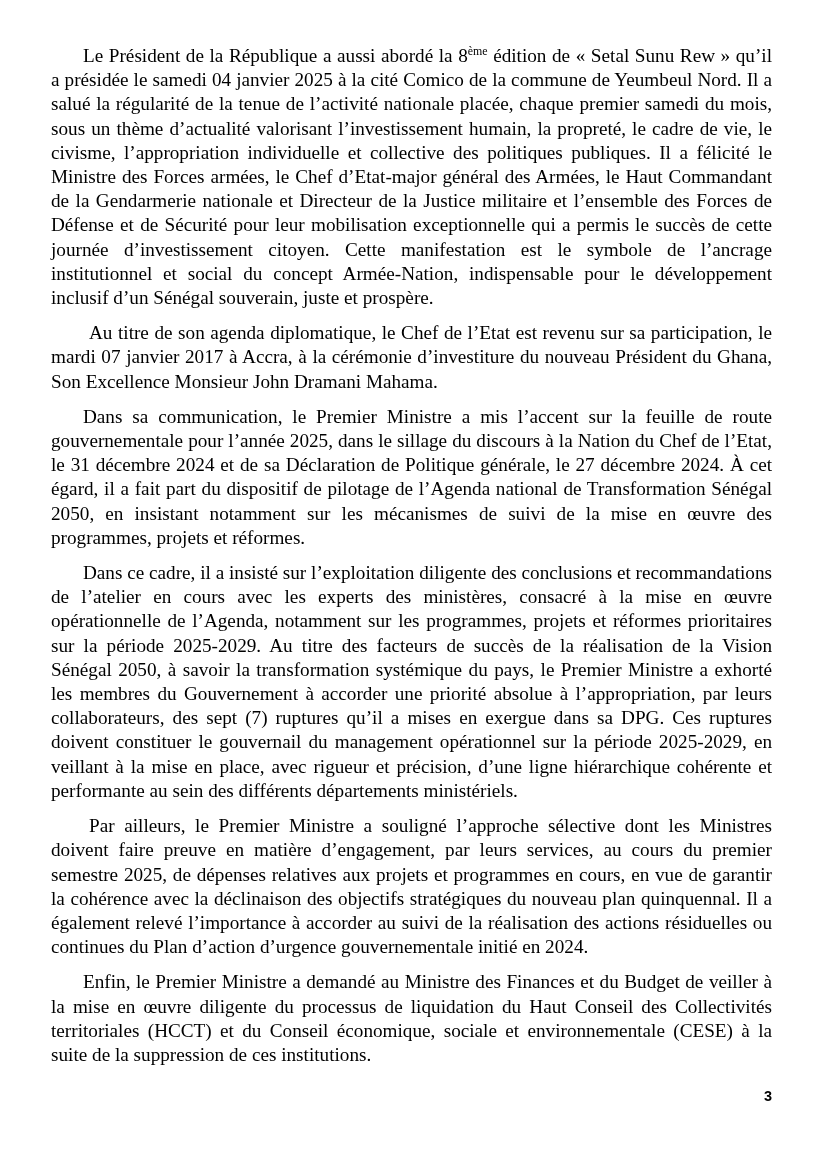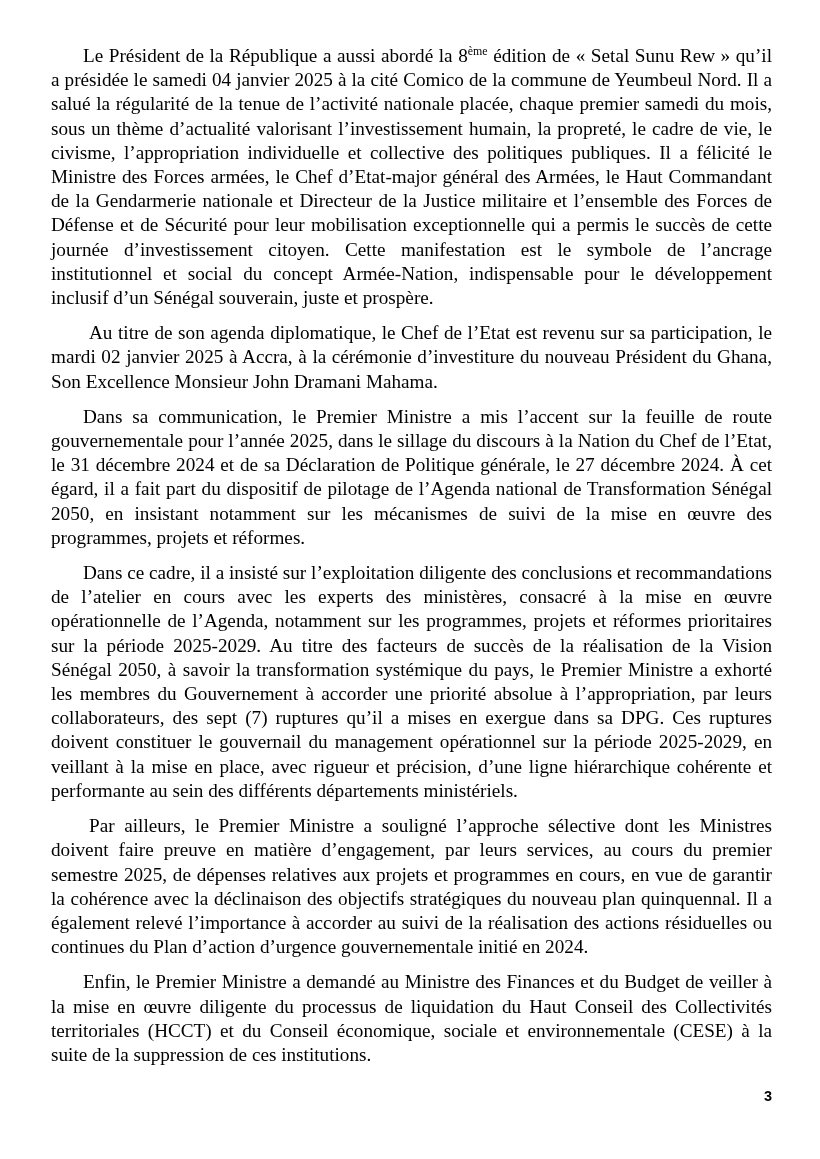--- a/index.html
+++ b/index.html
@@ -63,21 +63,21 @@
 <body>
 
 <div class="page">
 
   <div class="content">
 
     <p class="para">
       <span>Le Président de la République a aussi abordé la 8</span><span class="sup">ème</span><span> édition de « Setal Sunu Rew » qu’il a présidée le samedi 04 janvier 2025 à la cité Comico de la commune de Yeumbeul Nord. Il a salué la régularité de la tenue de l’activité nationale placée, chaque premier samedi du mois, sous un thème d’actualité valorisant l’investissement humain, la propreté, le cadre de vie, le civisme, l’appropriation individuelle et collective des politiques publiques. Il a félicité le Ministre des Forces armées, le Chef d’Etat-major général des Armées, le Haut Commandant de la Gendarmerie nationale et Directeur de la Justice militaire et l’ensemble des Forces de Défense et de Sécurité pour leur mobilisation exceptionnelle qui a permis le succès de cette journée d’investissement citoyen. Cette manifestation est le symbole de l’ancrage institutionnel et social du concept Armée-Nation, indispensable pour le développement inclusif d’un Sénégal souverain, juste et prospère.</span>
     </p>
 
-    <p class="para indent-wide">Au titre de son agenda diplomatique, le Chef de l’Etat est revenu sur sa participation, le mardi 02 janvier 2025 à Accra, à la cérémonie d’investiture du nouveau Président du Ghana, Son Excellence Monsieur John Dramani Mahama.</p>
+    <p class="para indent-wide">Au titre de son agenda diplomatique, le Chef de l’Etat est revenu sur sa participation, le mardi 07 janvier 2017 à Accra, à la cérémonie d’investiture du nouveau Président du Ghana, Son Excellence Monsieur John Dramani Mahama.</p>
 
     <p class="para">Dans sa communication, le Premier Ministre a mis l’accent sur la feuille de route gouvernementale pour l’année 2025, dans le sillage du discours à la Nation du Chef de l’Etat, le 31 décembre 2024 et de sa Déclaration de Politique générale, le 27 décembre 2024. À cet égard, il a fait part du dispositif de pilotage de l’Agenda national de Transformation Sénégal 2050, en insistant notamment sur les mécanismes de suivi de la mise en œuvre des programmes, projets et réformes.</p>
 
     <p class="para">Dans ce cadre, il a insisté sur l’exploitation diligente des conclusions et recommandations de l’atelier en cours avec les experts des ministères, consacré à la mise en œuvre opérationnelle de l’Agenda, notamment sur les programmes, projets et réformes prioritaires sur la période 2025-2029. Au titre des facteurs de succès de la réalisation de la Vision Sénégal 2050, à savoir la transformation systémique du pays, le Premier Ministre a exhorté les membres du Gouvernement à accorder une priorité absolue à l’appropriation, par leurs collaborateurs, des sept (7) ruptures qu’il a mises en exergue dans sa DPG. Ces ruptures doivent constituer le gouvernail du management opérationnel sur la période 2025-2029, en veillant à la mise en place, avec rigueur et précision, d’une ligne hiérarchique cohérente et performante au sein des différents départements ministériels.</p>
 
     <p class="para indent-wide">Par ailleurs, le Premier Ministre a souligné l’approche sélective dont les Ministres doivent faire preuve en matière d’engagement, par leurs services, au cours du premier semestre 2025, de dépenses relatives aux projets et programmes en cours, en vue de garantir la cohérence avec la déclinaison des objectifs stratégiques du nouveau plan quinquennal. Il a également relevé l’importance à accorder au suivi de la réalisation des actions résiduelles ou continues du Plan d’action d’urgence gouvernementale initié en 2024.</p>
 
     <p class="para">Enfin, le Premier Ministre a demandé au Ministre des Finances et du Budget de veiller à la mise en œuvre diligente du processus de liquidation du Haut Conseil des Collectivités territoriales (HCCT) et du Conseil économique, sociale et environnementale (CESE) à la suite de la suppression de ces institutions.</p>
 
   </div>

